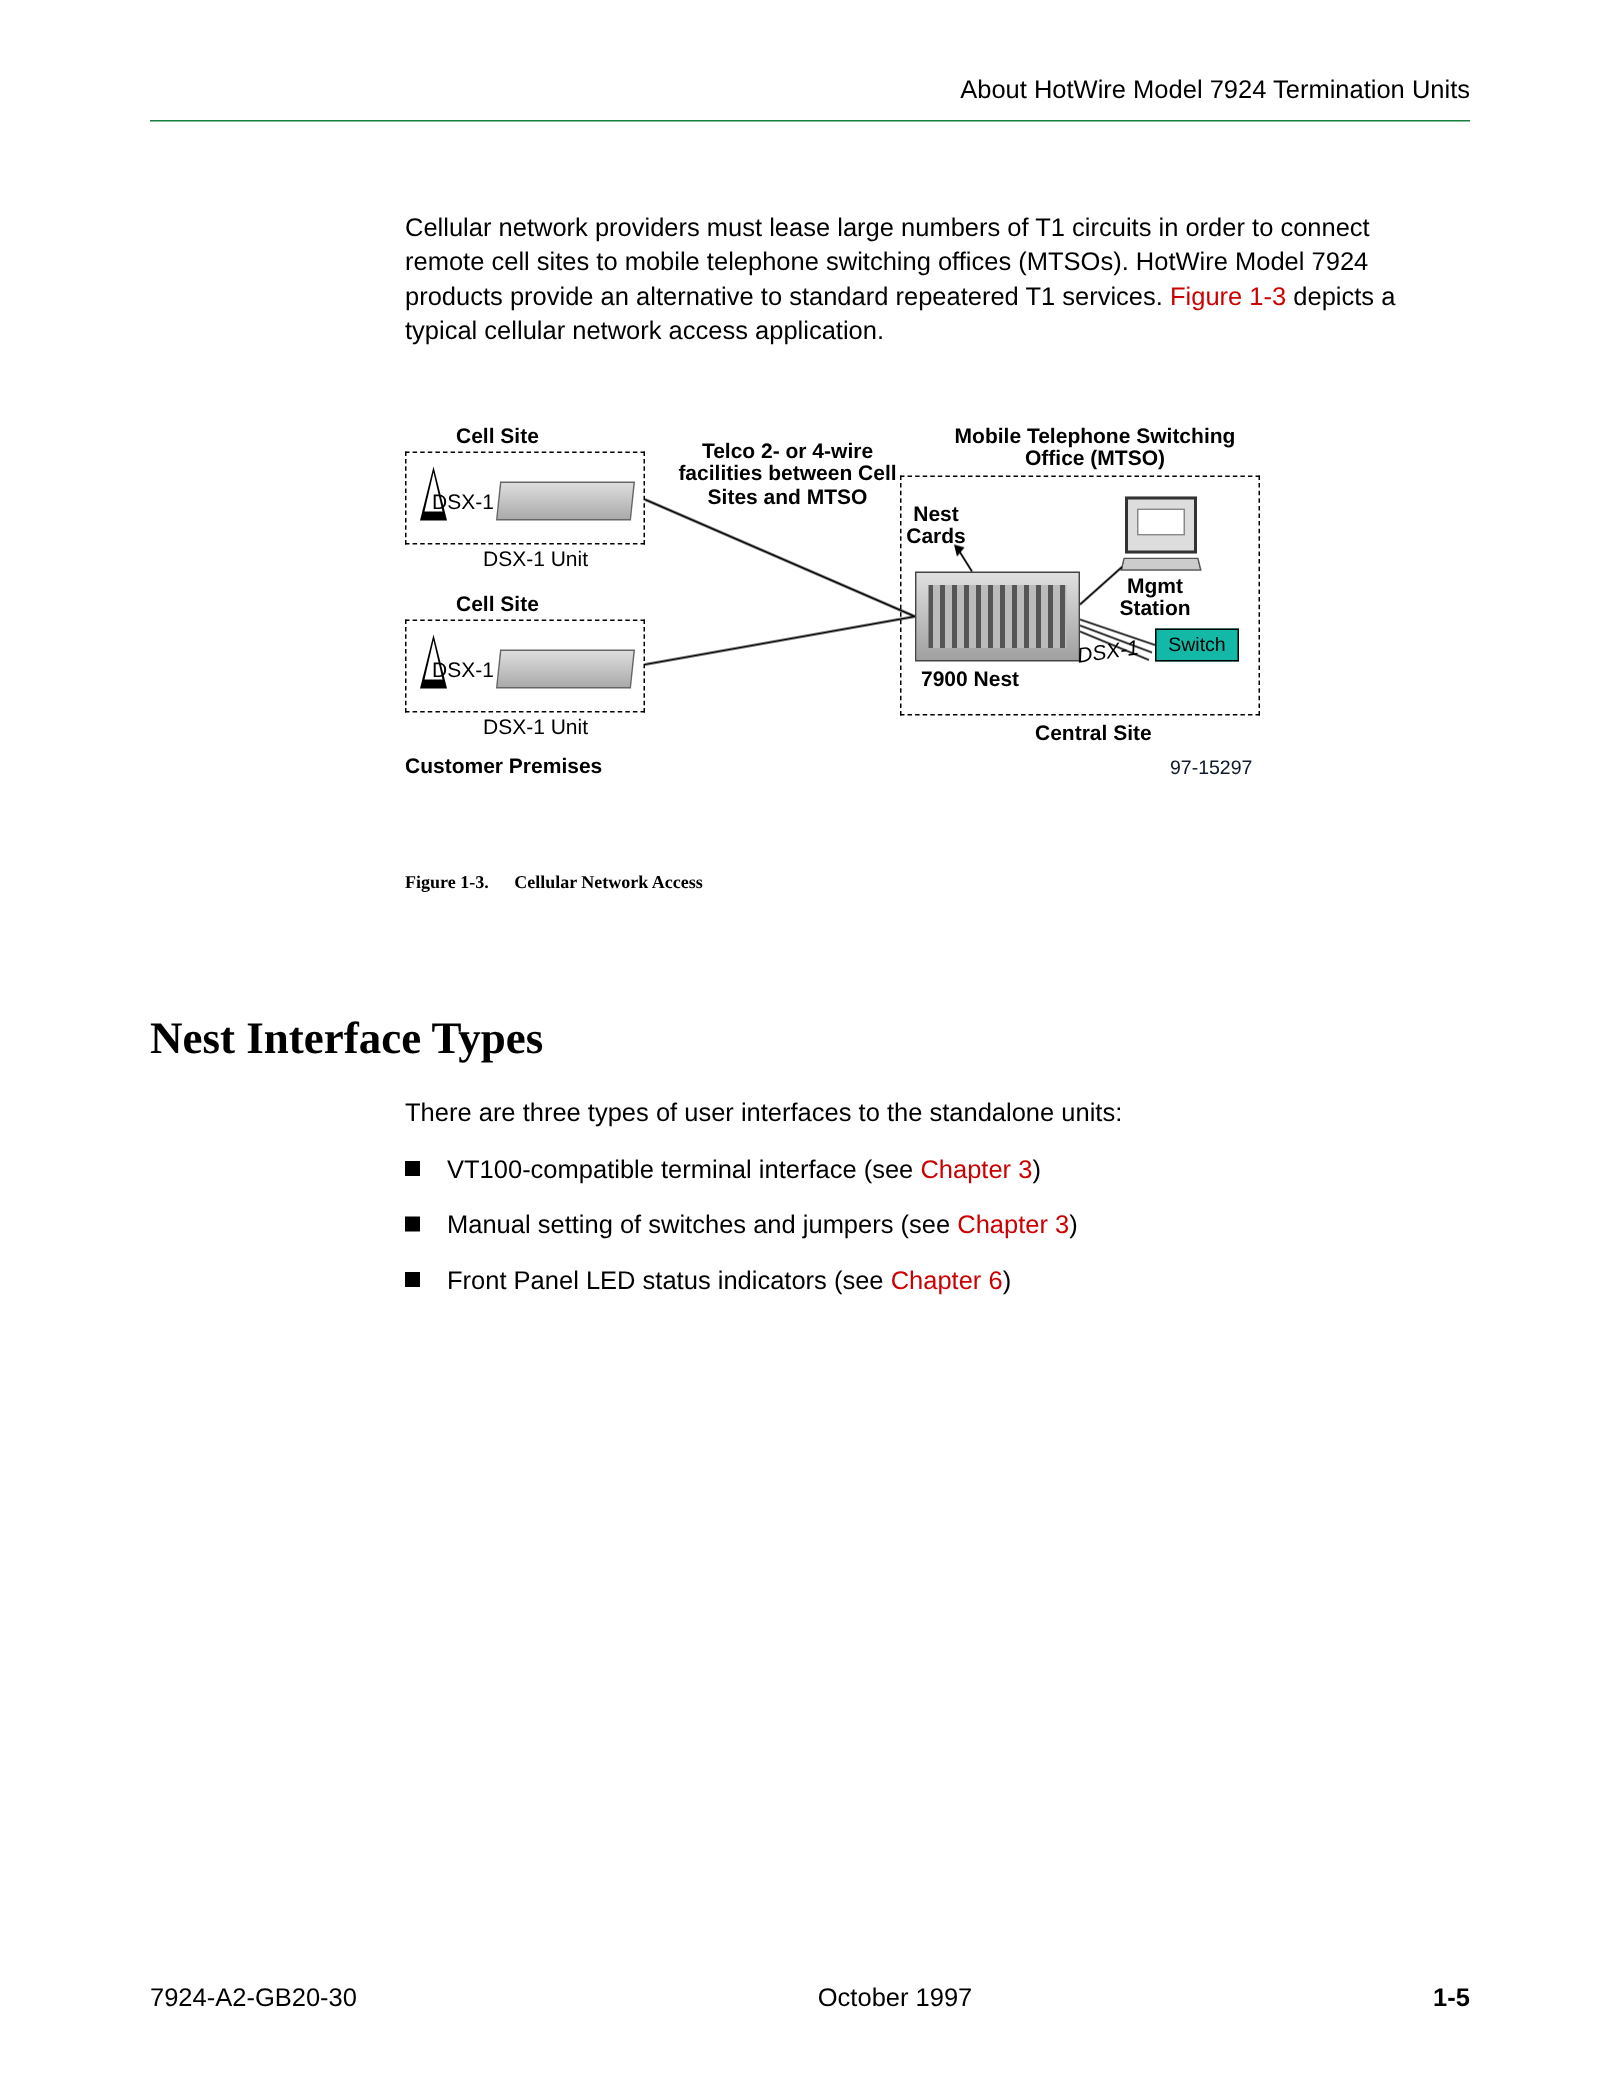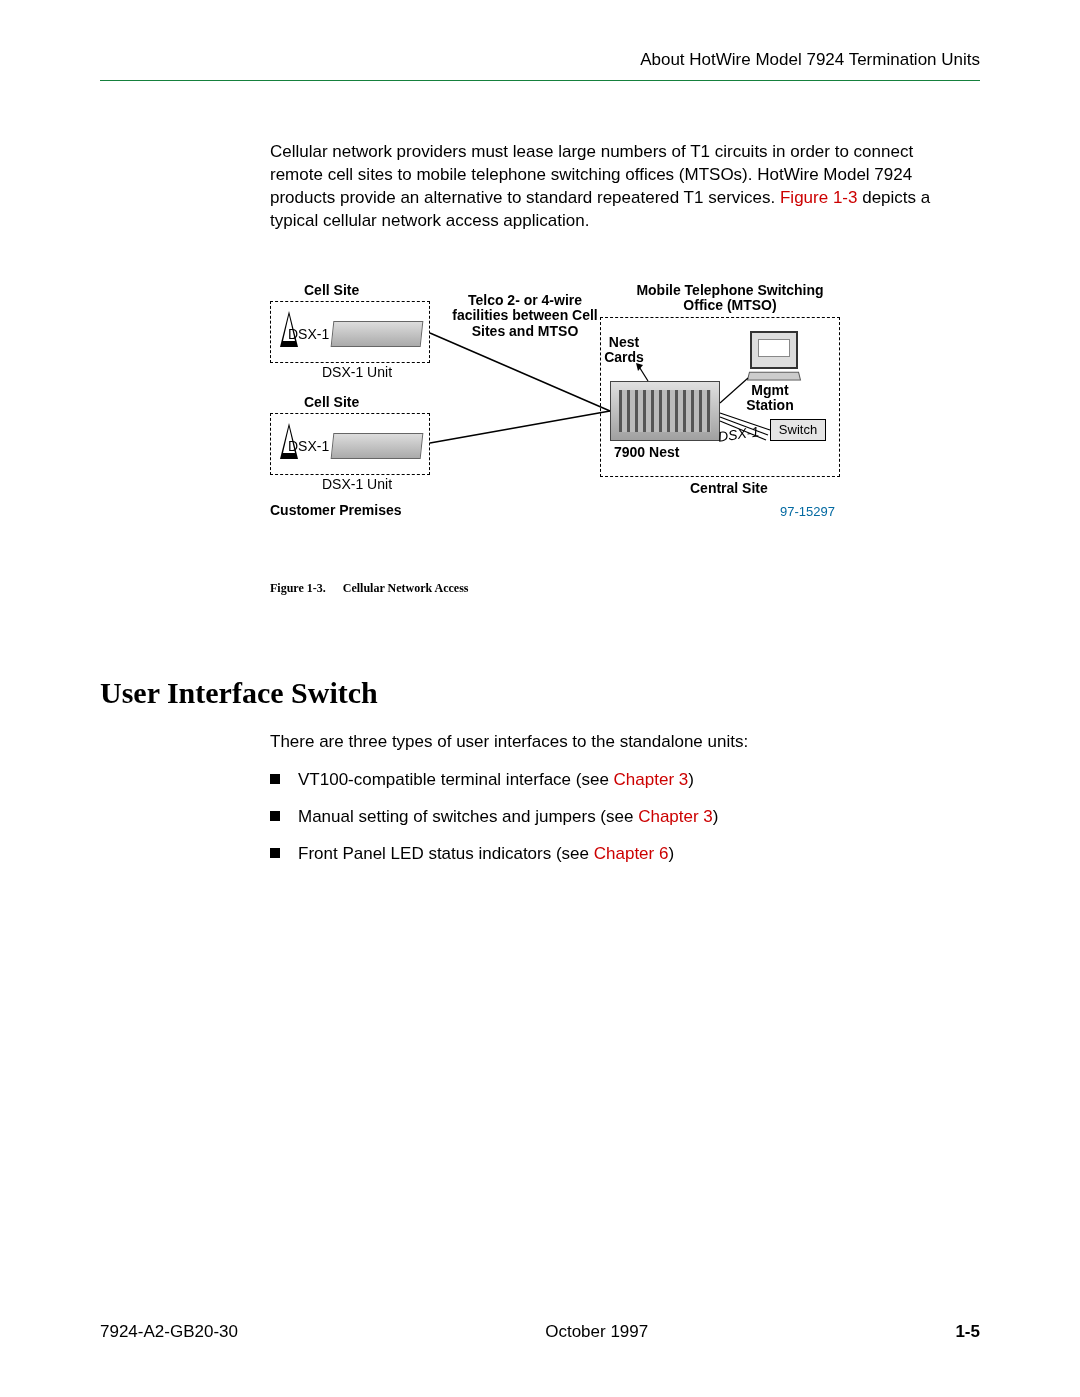--- a/index.html
+++ b/index.html
@@ -68,23 +68,23 @@
     content:""; position:absolute; left:8px; right:8px; top:8px; bottom:8px;
     background: repeating-linear-gradient(90deg,#555 0,#555 3px,#bbb 3px,#bbb 8px);
   }
   .monitor {
     position:absolute; width:48px; height:38px; background:#ddd; border:2px solid #333;
   }
   .monitor::after{
     content:""; position:absolute; left:6px; right:6px; top:6px; bottom:10px; background:#fff; border:1px solid #888;
   }
   .kbd { position:absolute; width:52px; height:10px; background:#ccc; border:1px solid #555; transform: perspective(60px) rotateX(30deg); }
-  .switchbox { position:absolute; width:56px; height:22px; border:1.5px solid #000; background:#e5e5e5; font-size:13px; text-align:center; line-height:20px; }
+  .switchbox { position:absolute; width:56px; height:22px; border:1.5px solid #000; background:#14b8a6; font-size:13px; text-align:center; line-height:20px; }
   svg.lines { position:absolute; left:0; top:0; width:570px; height:270px; pointer-events:none; }
-  .fignum { font-size:13px; color:#0369a1; }
+  .fignum { font-size:13px; color:#0f172a; }
   .caption {
     margin-top: 28px;
     font-weight: bold;
     font-size: 12px;
     font-family: "Times New Roman", serif;
   }
   .caption .title { margin-left: 14px; }
   .section-heading {
     margin-top: 80px;
     font-family: "Times New Roman", serif;
@@ -171,21 +171,21 @@
         <line x1="450" y1="138" x2="496" y2="157" stroke="#000" stroke-width="1.2"></line>
       </svg>
     </div>
 
     <div class="caption">
       <span>Figure 1-3.</span>
       <span class="title">Cellular Network Access</span>
     </div>
   </div>
 
-  <h2 class="section-heading">User Interface Switch</h2>
+  <h2 class="section-heading">Nest Interface Types</h2>
 
   <div class="section-body">
     <div>There are three types of user interfaces to the standalone units:</div>
     <ul class="bullets">
       <li>
         <span>VT100-compatible terminal interface (see </span><span class="link">Chapter 3</span><span>)</span>
       </li>
       <li>
         <span>Manual setting of switches and jumpers (see </span><span class="link">Chapter 3</span><span>)</span>
       </li>

